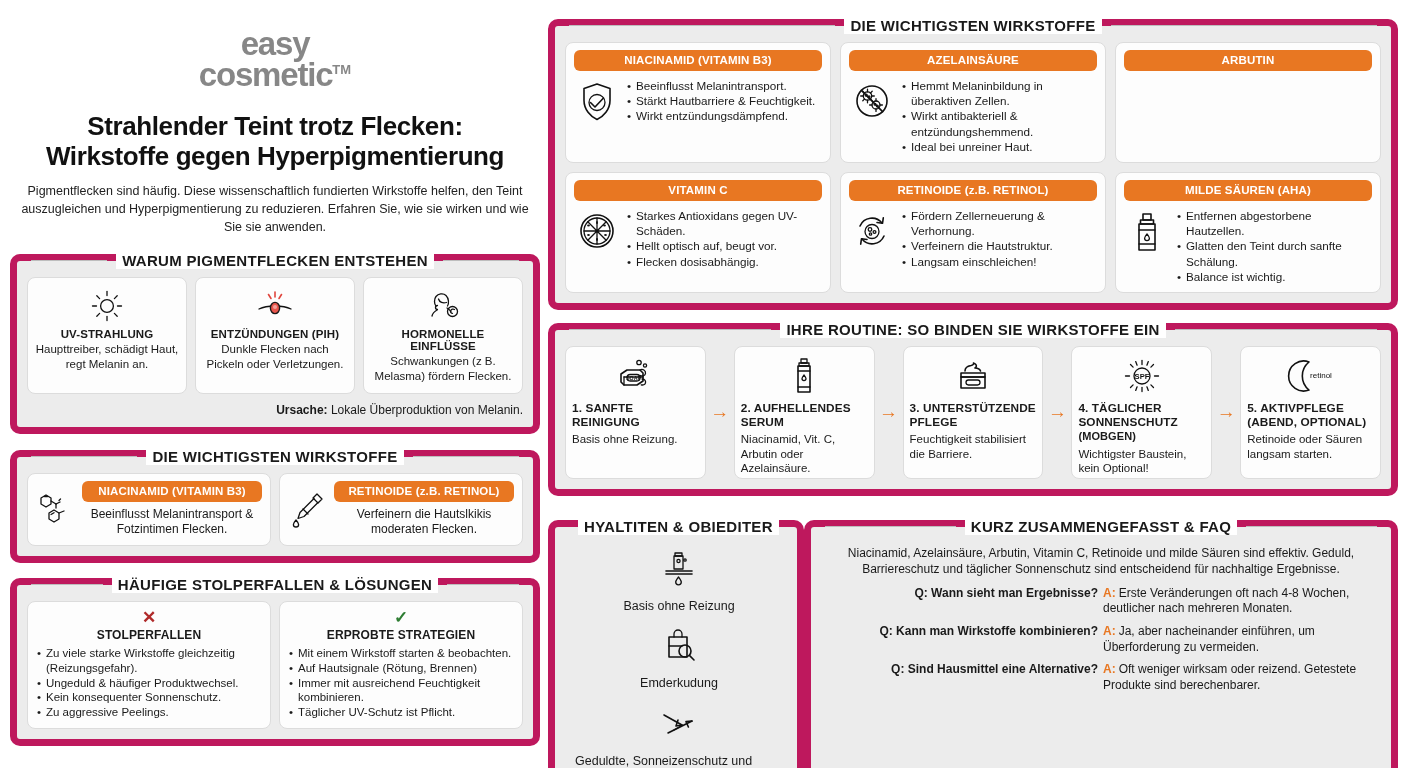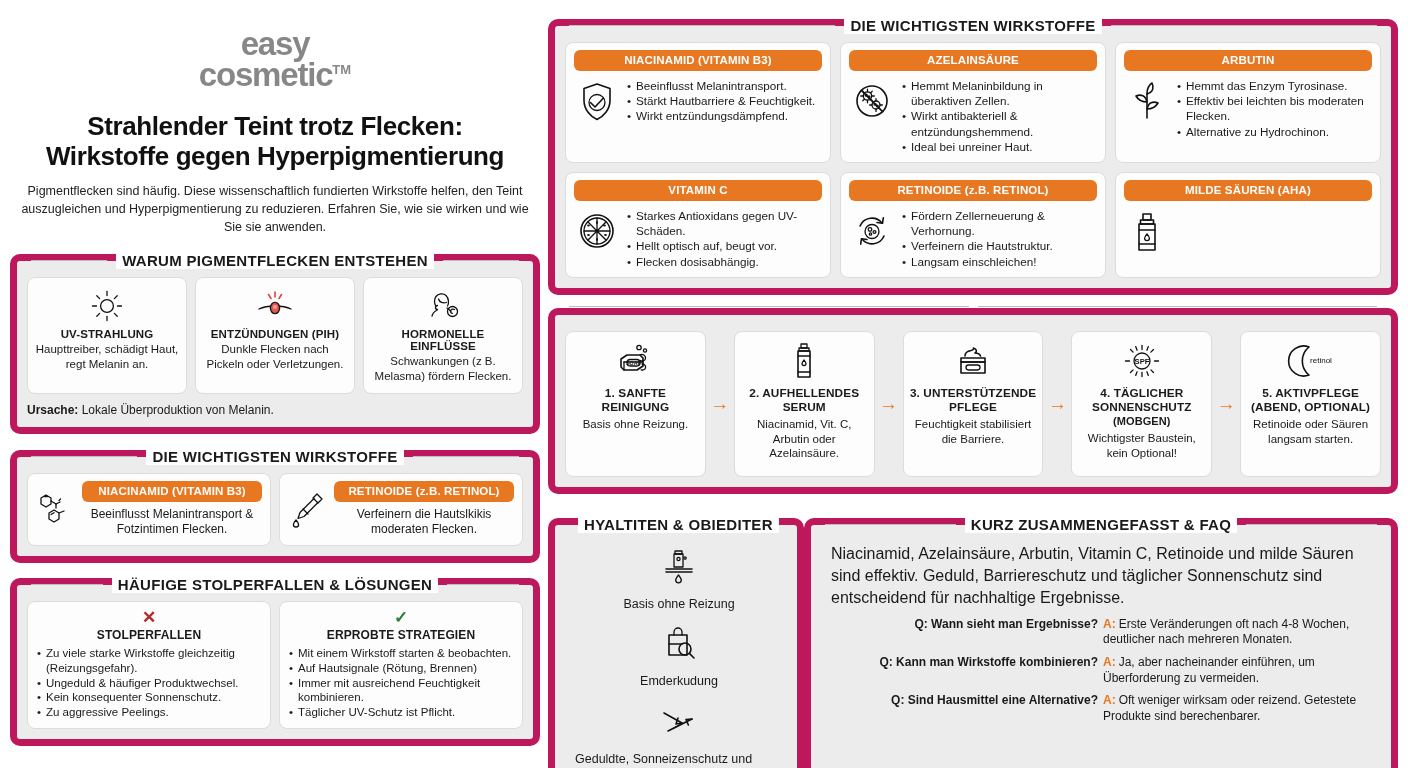--- a/index.html
+++ b/index.html
@@ -60,21 +60,21 @@
   }
 
   .causes{ margin-top:18px; }
   .causes .row{ display:flex; gap:8px; }
   .cause{
     flex:1; text-align:center; padding:8px 6px 9px 6px;
   }
   .cause .ic{ height:40px; display:flex; align-items:center; justify-content:center; }
   .cause .ct{ font-size:11.5px; font-weight:bold; letter-spacing:.1px; margin-top:2px; }
   .cause .cd{ font-size:11.5px; line-height:1.28; margin-top:2px; }
-  .cause-note{ text-align:left; font-size:12px; margin-top:9px; }
+  .cause-note{ text-align:right; font-size:12px; margin-top:9px; }
   .cause-note b{ font-weight:bold; }
 
   .keyactives{ margin-top:16px; }
   .keyactives .row{ display:flex; gap:8px; }
   .ka{ flex:1; display:flex; align-items:center; gap:4px; padding:7px 8px 8px 6px; }
   .ka .ic{ flex:0 0 44px; display:flex; align-items:center; justify-content:center; }
   .ka .body{ flex:1; text-align:center; }
   .pill{
     display:block; background:#E87722; color:#fff;
     font-size:11.5px; font-weight:bold; letter-spacing:.15px;
@@ -100,37 +100,37 @@
   .act{ padding:7px 8px 8px 8px; display:flex; flex-direction:column; }
   .act .head{ margin-bottom:5px; }
   .act .inner{ display:flex; gap:7px; align-items:flex-start; padding-top:2px; }
   .act .ic{ flex:0 0 46px; display:flex; align-items:center; justify-content:center; padding-top:2px; }
   .act ul{ list-style:none; flex:1; }
   .act li{ font-size:11.7px; line-height:1.3; padding-left:9px; position:relative; }
   .act li:before{ content:"\2022"; position:absolute; left:0; top:0; }
 
   .routine{ margin-top:13px; }
   .routine .row{ display:flex; align-items:stretch; gap:0; }
-  .step{ flex:1; padding:9px 6px 15px 6px; text-align:center; }
+  .step{ flex:1; padding:9px 6px 2px 6px; }
   .step .ic{ height:40px; display:flex; align-items:center; justify-content:center; }
   .step .st{ font-size:11.8px; font-weight:bold; line-height:1.2; margin-top:5px; letter-spacing:.1px; }
   .step .st .sm{ font-size:11px; }
   .step .sd{ font-size:11.5px; line-height:1.26; margin-top:3px; }
   .arrow{ flex:0 0 28px; display:flex; align-items:center; justify-content:center; color:#E87722; }
 
   .bottom{ margin-top:13px; display:flex; align-items:stretch; }
   .hi{ width:256px; flex:0 0 256px; }
   .hi .lst{ padding:6px 4px 2px 10px; }
   .hi .item{ display:flex; align-items:center; gap:10px; margin-bottom:12px;flex-direction:column; }
   .hi .item:last-child{ margin-bottom:4px; }
   .hi .ic{ flex:0 0 40px; display:flex; align-items:center; justify-content:center; }
   .hi .tx{ font-size:12.5px; line-height:1.25; }
 
   .faq{ flex:1; }
-  .faq .sum{ font-size:16px; line-height:1.38; padding:2px 10px 0 10px; }
+  .faq .sum{ font-size:12px; line-height:1.38; text-align:center; padding:2px 10px 0 10px; }
   .faq .qa{ margin-top:8px; padding:0 6px; }
   .faq .qrow{ display:flex; margin-bottom:7px; font-size:12px; line-height:1.3; }
   .faq .q{ flex:0 0 276px; text-align:right; font-weight:bold; padding-right:5px; }
   .faq .a{ flex:1; }
   .faq .a .alab{ color:#E87722; font-weight:bold; margin-right:3px; }
 
   .cta-wrap{ margin-top:10px; display:flex; justify-content:center; }
   .cta{
     background:#E06C12; color:#fff; border:none;
     font-family:"Liberation Sans", sans-serif;
@@ -365,35 +365,20 @@
               <li>Hemmt Melaninbildung in überaktiven Zellen.</li>
               <li>Wirkt antibakteriell &amp; entzündungshemmend.</li>
               <li>Ideal bei unreiner Haut.</li>
             </ul>
           </div>
         </div>
 
         <div class="card act">
           <div class="head">
             <span class="pill">ARBUTIN</span>
-          </div>
-          <div class="inner">
-            <div class="ic">
-              <svg width="40" height="44" viewBox="0 0 40 44">
-                <path class="ln" d="M20 38V14"></path>
-                <path class="ln" d="M20 14c0-6 2-9 5-11 2 4 1.5 9-5 11z"></path>
-                <path class="ln" d="M20 22c-5.5 0-9-2.5-11-6 5-2 9.5-.5 11 6z"></path>
-                <path class="ln" d="M20 29c5.5 0 9-2.5 11-6-5-2-9.5-.5-11 6z"></path>
-              </svg>
-            </div>
-            <ul>
-              <li>Hemmt das Enzym Tyrosinase.</li>
-              <li>Effektiv bei leichten bis moderaten Flecken.</li>
-              <li>Alternative zu Hydrochinon.</li>
-            </ul>
           </div>
         </div>
 
         <div class="card act">
           <div class="head">
             <span class="pill">VITAMIN C</span>
           </div>
           <div class="inner">
             <div class="ic">
               <svg width="42" height="42" viewBox="0 0 42 42">
@@ -453,29 +438,35 @@
             <div class="ic">
               <svg width="34" height="46" viewBox="0 0 34 46">
                 <path class="ln" d="M13 4h8v6h-8z"></path>
                 <path class="ln" d="M10.5 10h13v4h-13z"></path>
                 <path class="ln" d="M9 14h16v26H9z"></path>
                 <path class="lnt" d="M9 20h16"></path>
                 <path class="lnt" d="M9 34h16"></path>
                 <path class="lnt" d="M17 24c-1.5 2-2.4 3.1-2.4 4.2a2.4 2.4 0 004.8 0c0-1.1-.9-2.2-2.4-4.2z"></path>
               </svg>
             </div>
+            <ul>
+              <li>Entfernen abgestorbene Hautzellen.</li>
+              <li>Glatten den Teint durch sanfte Schälung.</li>
+              <li>Balance ist wichtig.</li>
+            </ul>
           </div>
         </div>
 
       </div>
     </section>
 
     <section class="panel routine">
       <div class="panel-title">
         <span class="rule"></span>
+        <span class="ttxt">IHRE ROUTINE: SO BINDEN SIE WIRKSTOFFE EIN</span>
         <span class="rule"></span>
       </div>
       <div class="row">
 
         <div class="card step">
           <div class="ic">
             <svg width="46" height="38" viewBox="0 0 46 38">
               <circle class="lnt" cx="27" cy="5.5" r="2.2"></circle>
               <circle class="lnt" cx="33" cy="8.5" r="1.6"></circle>
               <path class="lnt" d="M28 13c2.5-1.5 6 .5 5.5 3.5-.4 2.3-3 3-5 2"></path>

